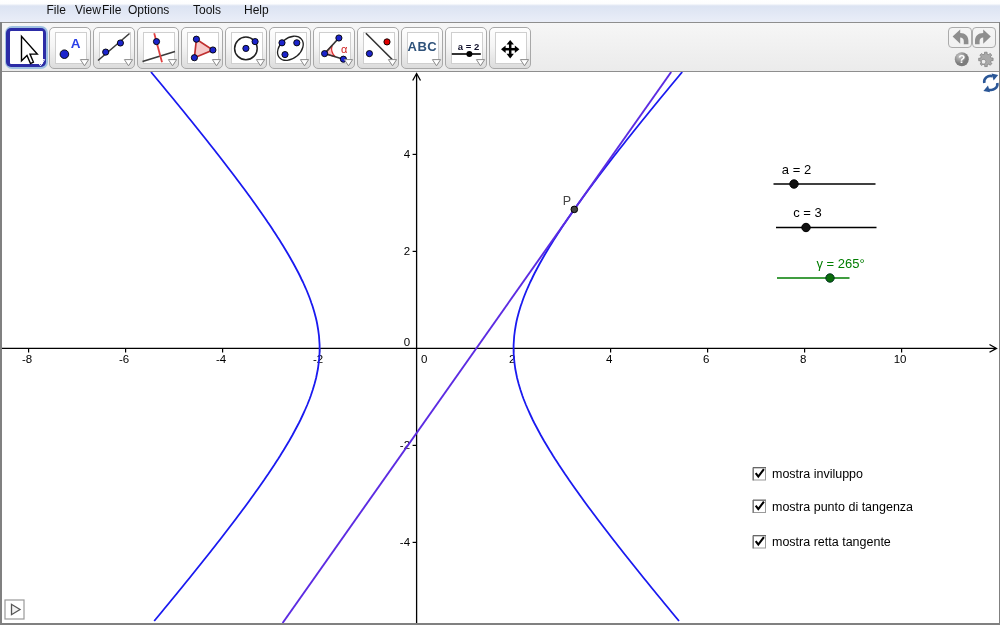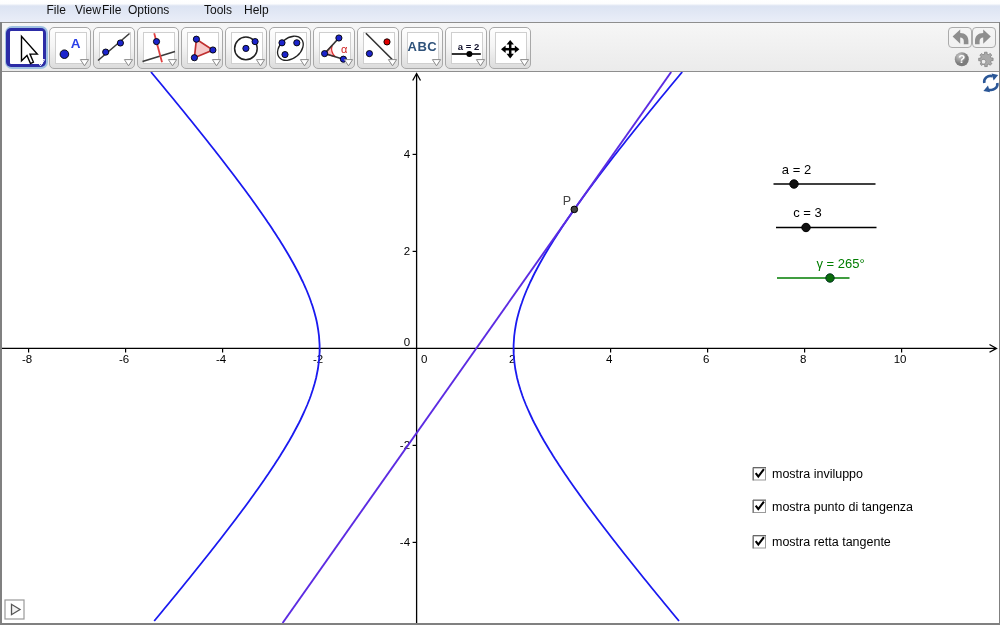--- a/index.html
+++ b/index.html
@@ -5,21 +5,21 @@
   .menulbl {position:absolute;top:0;height:15px;line-height:21px;font-size:12px;color:#111;margin-left:40px;}
 </style></head>
 <body>
 
 <div style="position:absolute;left:0;top:0;width:1000px;height:21.5px;
      background:linear-gradient(180deg,#ffffff 0%,#fdfdfe 17%,#dce3f2 27%,#e2e8f5 60%,#eaeef8 100%);"></div>
 <span class="menulbl" style="left:6.5px">File</span>
 <span class="menulbl" style="left:35px">View</span>
 <span class="menulbl" style="left:62px">File</span>
 <span class="menulbl" style="left:88px">Options</span>
-<span class="menulbl" style="left:164px">Tools</span>
+<span class="menulbl" style="left:153px">Tools</span>
 <span class="menulbl" style="left:204px">Help</span>
 <div style="position:absolute;left:0;top:21.5px;width:1000px;height:1px;background:#8e8e8e"></div>
 
 <div style="position:absolute;left:0;top:22.5px;width:1000px;height:48.5px;
      background:linear-gradient(180deg,#f6f6f6,#ebebeb);"></div>
 <div style="position:absolute;left:4.5px;top:26px;width:43px;height:42.5px;border-radius:7px;background:#9fc0e0;"></div>
 <div style="position:absolute;left:6px;top:27.5px;width:40px;height:39.5px;border-radius:5px;background:#2c2ca6;"></div>
 <div style="position:absolute;left:9.5px;top:31px;width:33px;height:32.5px;border-radius:1px;background:#fff;"></div>
 <svg style="position:absolute;left:5px;top:27px" width="42" height="42" viewBox="0 0 42 42">
     <path d="M16.5,9.3 L16.5,33.8 L22.0,28.4 L25.5,36.6 L28.4,35.1 L25.0,27.1 L32.3,27.1 Z" fill="#fff" stroke="#000" stroke-width="1.4" stroke-linejoin="miter"></path>

